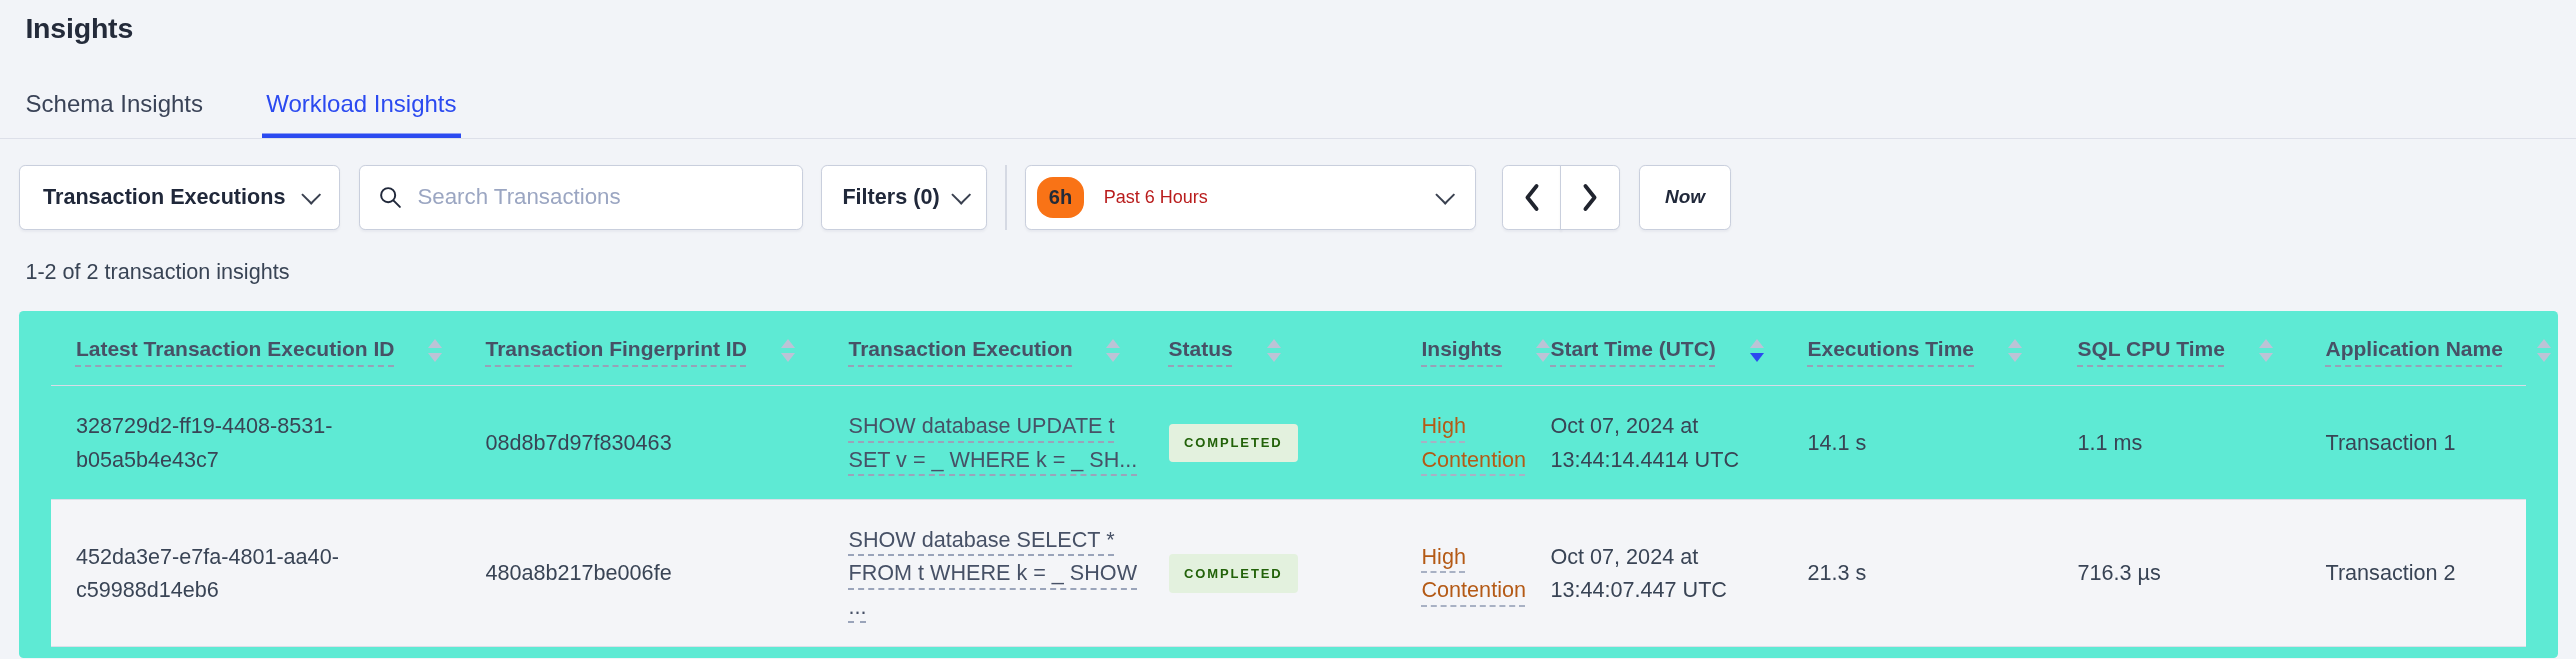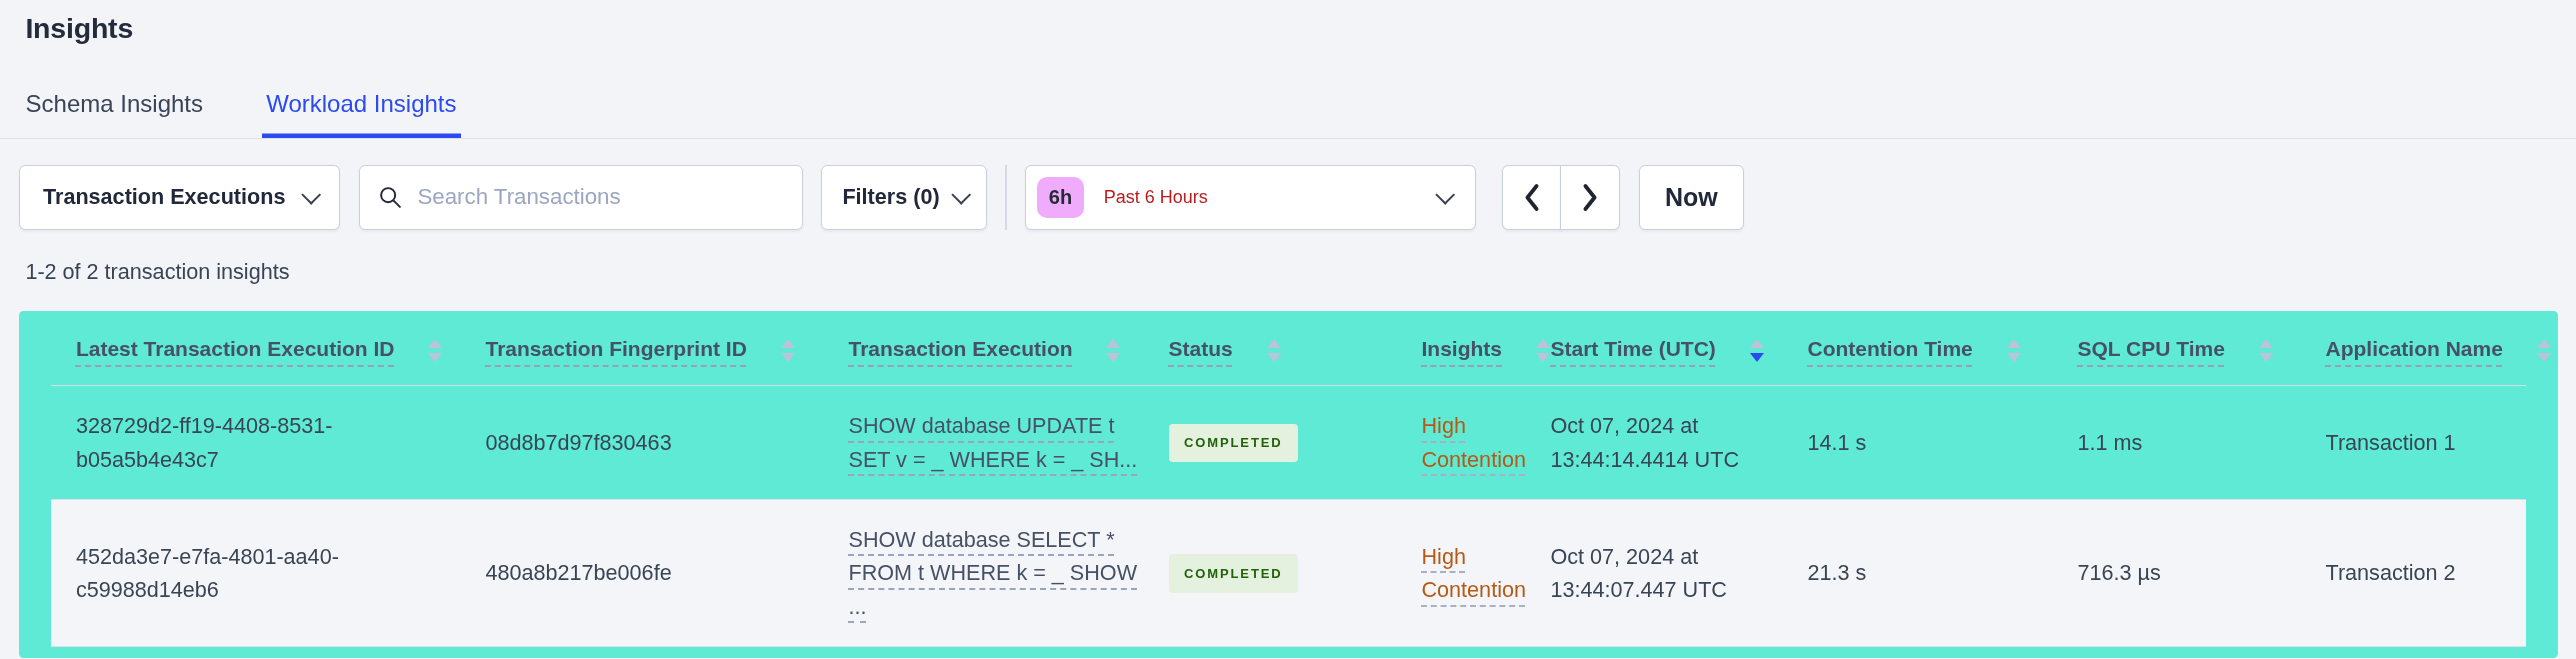--- a/index.html
+++ b/index.html
@@ -43,30 +43,30 @@
   .search-box { width: 444px; padding: 0 18.5px; gap: 14px; }
   .search-box input {
     border: none; outline: none; flex: 1; font-size: 22.3px;
     font-family: inherit; color: #000000; background: transparent;
   }
   .search-box input::placeholder { color: #9ba6c2; }
   .filters-btn { padding: 0 20px; gap: 12.3px; font-weight: 600; }
   .toolbar-divider { width: 1.5px; background: #d5d9e3; }
   .time-picker { width: 451px; padding: 0 25px 0 10.8px; gap: 20px; cursor: pointer; }
   .time-chip {
-    background: #f0abfc; border-radius: 10px; font-weight: 700;
+    background: #f97316; border-radius: 16px; font-weight: 700;
     font-size: 20px; color: #242b38; padding: 9.2px 11.6px;
   }
   .time-label { font-size: 18px; color: #b91c1c; }
   .time-picker .chevron-down { margin-left: auto; }
   .pager { display: flex; margin-left: 7px; }
   .pager .ctl { width: 60px; justify-content: center; border-radius: 0; }
   .pager .ctl:first-child { border-radius: 6.2px 0 0 6.2px; }
   .pager .ctl:last-child { border-radius: 0 6.2px 6.2px 0; margin-left: -1.5px; }
-  .now-btn { padding: 0 25px; font-size: 25px; font-weight: 600; justify-content: center; }
+  .now-btn { padding: 0 25px; font-size: 19px; font-weight: 600; justify-content: center; font-style: italic; }
 
   .chevron-down {
     width: 14px; height: 14px; border-right: 2.3px solid #3a4150;
     border-bottom: 2.3px solid #3a4150; transform: rotate(45deg) translateY(-3.1px);
     display: inline-block;
   }
   .arrow-svg { width: 20px; height: 29px; }
   .search-svg { width: 25px; height: 25px; flex: none; }
 
   
@@ -234,21 +234,21 @@
               </span>
           </th>
           <th>
             <span class="th-label">Start Time (UTC)</span>
             <span class="sort-icons active">
                 <span class="tri-up"></span>
                 <span class="tri-down"></span>
               </span>
           </th>
           <th>
-            <span class="th-label">Contention Time</span>
+            <span class="th-label">Executions Time</span>
             <span class="sort-icons">
                 <span class="tri-up"></span>
                 <span class="tri-down"></span>
               </span>
           </th>
           <th>
             <span class="th-label">SQL CPU Time</span>
             <span class="sort-icons">
                 <span class="tri-up"></span>
                 <span class="tri-down"></span>

